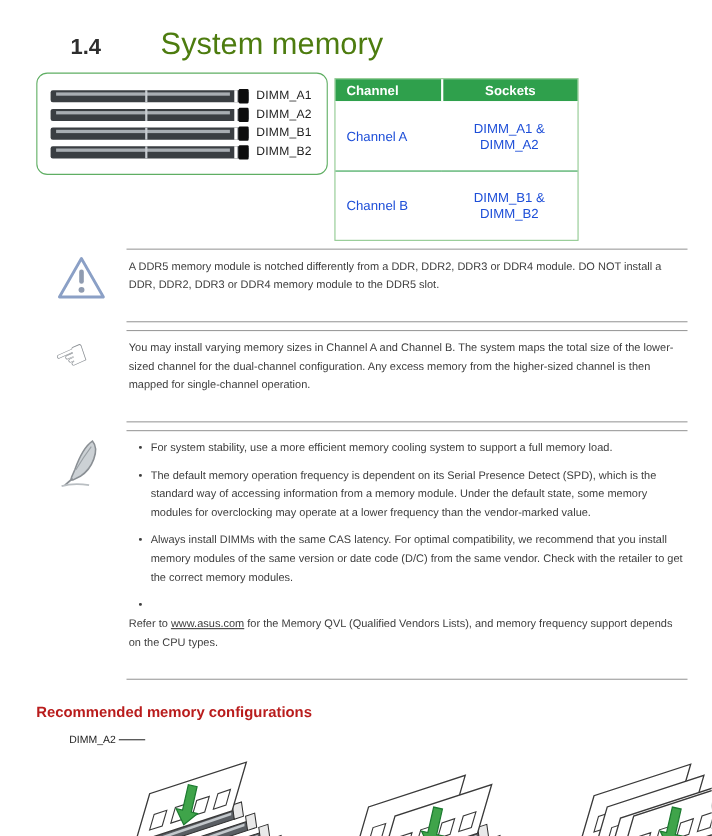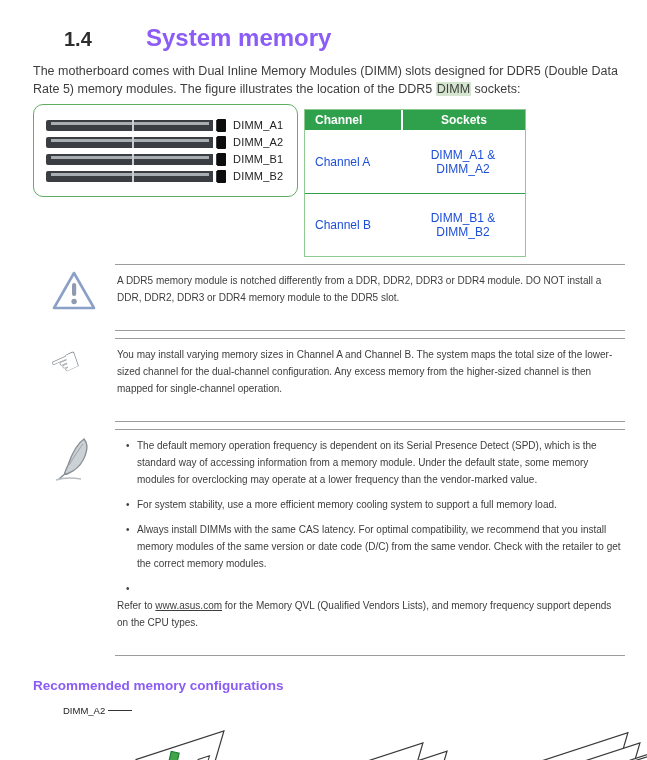--- a/index.html
+++ b/index.html
@@ -3,21 +3,21 @@
 <meta charset="utf-8">
 <style>
   * { margin:0; padding:0; box-sizing:border-box; }
   html,body { width:647px; height:760px; background:#fff; overflow:hidden; }
   body { font-family:"Liberation Sans", sans-serif; color:#3d3d3d; }
   .page { padding:24px 22px 0 33px; }
 
   
   .h-row { display:flex; align-items:baseline; margin-bottom:10px; }
   .h-num { font-size:20px; font-weight:bold; color:#2e2e2e; width:82px;margin-left:31px; }
-  .h-title { font-size:24px; font-weight:bold; color:#8b5cf6; }
+  .h-title { font-size:28px; font-weight:normal; color:#4d7c0f; }
 
   .intro { font-size:12.5px; line-height:18px; width:600px; color:#3d3d3d; }
   .hl { background:#d5e6d0; padding:0 1px; }
 
   
   .dimm-row { display:flex; gap:6px; margin-top:6px; align-items:flex-start; }
   .dimm-box { width:265px; border:1px solid #5fae63; border-radius:10px; padding:9px 8px 9px 12px; }
   .slot-row { display:flex; align-items:center; gap:7px; height:12px; margin:5px 0; }
   .slot { position:relative; width:180px; height:11px; background:#3a3e42; border-radius:2px; flex:none; }
   .slot-stripe { position:absolute; left:5px; right:17px; top:2px; height:3px; background:#a8adb2; }
@@ -40,40 +40,39 @@
   .hand-glyph { font-size:34px; color:#8a8f94; transform:rotate(-24deg); line-height:1; }
 
   ul.nlist { list-style:none; }
   ul.nlist li { display:flex; margin-bottom:8px; }
   ul.nlist li:last-child { margin-bottom:0;flex-direction:column; }
   .blt { width:20px; padding-left:9px; flex:none; }
   .blt::before { content:"•"; }
   .btxt { flex:1; }
   .lnk { text-decoration:underline; }
 
-  .sub-h { font-size:13.5px; font-weight:bold; color:#8b5cf6; margin-top:22px; }
+  .sub-h { font-size:13.5px; font-weight:bold; color:#b91c1c; margin-top:22px; }
 
   
   .configs { display:flex; margin-left:30px; margin-top:12px; }
   .config { position:relative; width:199px; height:185px; flex:none; }
   .config svg { position:absolute; left:22px; top:0; }
   .cfg-label { position:absolute; display:flex; align-items:center; font-size:9.5px; color:#222; white-space:nowrap; }
   .cfg-label .ln { display:inline-block; height:1px; background:#333; margin-left:3px; }
 </style>
 </head>
 <body>
 
 <div class="page">
 
   <div class="h-row">
     <span class="h-num">1.4</span>
     <span class="h-title">System memory</span>
   </div>
 
-  <p class="intro"><span>The motherboard comes with Dual Inline Memory Modules (DIMM) slots designed for DDR5 (Double Data Rate 5) memory modules. The figure illustrates the location of the DDR5 </span><span class="hl">DIMM</span><span> sockets:</span></p>
 
   <div class="dimm-row">
     <div class="dimm-box">
       <div class="slot-row">
         <div class="slot">
             <div class="slot-stripe"></div>
             <div class="slot-notch"></div>
             <div class="slot-gap"></div>
             <div class="slot-clip"></div>
           </div>
@@ -152,25 +151,25 @@
         <path d="M31 4 C38 12 31 29 20 36 L14 39 C12 40 11 39 12 37 L15 30 C20 16 25 8 31 4 Z" fill="#ccd1d5" stroke="#8a8f94" stroke-width="1.4"></path>
         <path d="M16 30 C22 20 27 13 30 9" fill="none" stroke="#9aa0a5" stroke-width="1"></path>
         <path d="M13 38 L6 44" stroke="#8a8f94" stroke-width="1.6"></path>
         <path d="M3 45 C11 42.5 22 43 28 44" stroke="#b9bec2" stroke-width="1.6" fill="none"></path>
       </svg>
     </div>
     <div class="note-body">
       <ul class="nlist">
         <li>
             <span class="blt"></span>
-            <span class="btxt">The default memory operation frequency is dependent on its Serial Presence Detect (SPD), which is the standard way of accessing information from a memory module. Under the default state, some memory modules for overclocking may operate at a lower frequency than the vendor-marked value.</span>
+            <span class="btxt">For system stability, use a more efficient memory cooling system to support a full memory load.</span>
           </li>
         <li>
             <span class="blt"></span>
-            <span class="btxt">For system stability, use a more efficient memory cooling system to support a full memory load.</span>
+            <span class="btxt">The default memory operation frequency is dependent on its Serial Presence Detect (SPD), which is the standard way of accessing information from a memory module. Under the default state, some memory modules for overclocking may operate at a lower frequency than the vendor-marked value.</span>
           </li>
         <li>
             <span class="blt"></span>
             <span class="btxt">Always install DIMMs with the same CAS latency. For optimal compatibility, we recommend that you install memory modules of the same version or date code (D/C) from the same vendor. Check with the retailer to get the correct memory modules.</span>
           </li>
         <li>
             <span class="blt"></span>
             <span class="btxt"><span>Refer to </span><span class="lnk">www.asus.com</span><span> for the Memory QVL (Qualified Vendors Lists), and memory frequency support depends on the CPU types.</span></span>
           </li>
       </ul>

